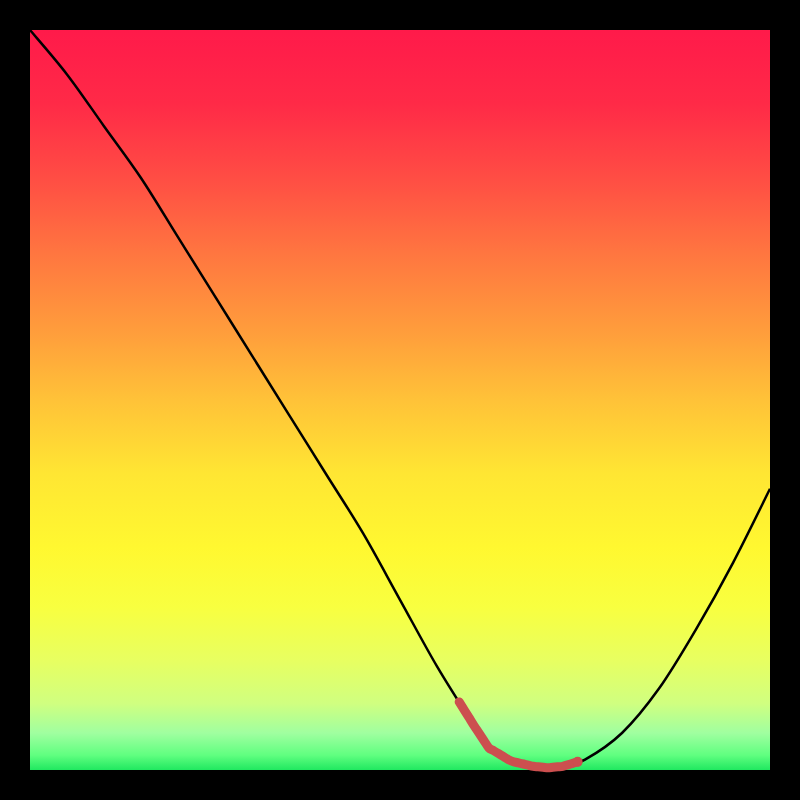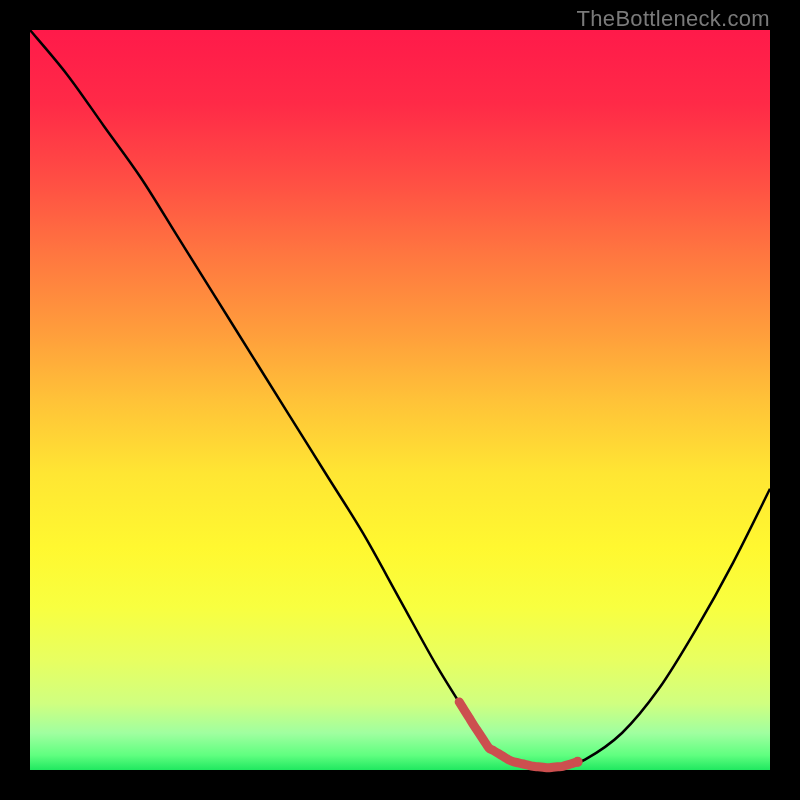--- a/index.html
+++ b/index.html
@@ -62,21 +62,20 @@
     stroke-linecap: round;
   }
   .endpoint-dot {
     fill: #cc4f4f;
   }
 </style>
 </head>
 <body>
 
 <div class="chart-container">
-  <div class="watermark">TheBottleneck.com</div>
   <div class="plot-area">
     <svg class="curve" viewBox="0 0 740 740">
       <path id="main-curve" class="curve-path" d="M 0 0 C 6.166666666666667 7.4000000000000155, 24.666666666666664 28.36666666666675, 37 44.40000000000009 C 49.333333333333336 60.43333333333344, 61.666666666666664 78.9333333333334, 74 96.20000000000005 C 86.33333333333333 113.4666666666667, 98.66666666666667 129.5, 111 148 C 123.33333333333333 166.5, 135.66666666666666 187.46666666666673, 148 207.20000000000005 C 160.33333333333334 226.93333333333337, 172.66666666666666 246.66666666666666, 185 266.4 C 197.33333333333334 286.1333333333333, 209.66666666666666 305.8666666666666, 222 325.59999999999997 C 234.33333333333334 345.3333333333333, 246.66666666666666 365.06666666666666, 259 384.8 C 271.3333333333333 404.53333333333336, 283.6666666666667 424.26666666666665, 296 444 C 308.3333333333333 463.73333333333335, 320.6666666666667 482.23333333333335, 333 503.2 C 345.3333333333333 524.1666666666666, 357.66666666666663 547.5999999999999, 370 569.8 C 382.33333333333337 592, 394.66666666666674 615.4333333333333, 407.00000000000006 636.4 C 419.33333333333337 657.3666666666667, 435.3666666666667 682.0333333333333, 444 695.6 C 452.6333333333333 709.1666666666667, 452.6333333333333 711.88, 458.8 717.8 C 464.9666666666667 723.7199999999999, 473.6 728.0366666666666, 481 731.12 C 488.4 734.2033333333334, 497.03333333333336 735.1899999999999, 503.20000000000005 736.3 C 509.36666666666673 737.41, 513.0666666666667 737.78, 518 737.78 C 522.9333333333333 737.78, 526.6333333333333 737.6566666666666, 532.8 736.3 C 538.9666666666666 734.9433333333333, 545.1333333333333 735.1899999999999, 555 729.64 C 564.8666666666667 724.09, 579.6666666666666 714.84, 592 703 C 604.3333333333334 691.16, 616.6666666666666 675.8666666666667, 629 658.6 C 641.3333333333334 641.3333333333334, 653.6666666666666 620.3666666666667, 666 599.4 C 678.3333333333334 578.4333333333333, 690.6666666666666 556.2333333333332, 703 532.8 C 715.3333333333334 509.3666666666666, 733.8333333333334 471.1333333333333, 740 458.8"></path>
       <path id="highlight-curve" class="highlight-path" d="M 429.2 671.92 C 430.02222222222224 673.2355555555555, 432.4888888888889 677.1822222222222, 434.1333333333333 679.8133333333333 C 435.77777777777777 682.4444444444443, 437.4222222222223 685.0755555555556, 439.0666666666667 687.7066666666667 C 440.71111111111117 690.3377777777778, 442.35555555555555 693.0511111111111, 444 695.6 C 445.64444444444445 698.1488888888889, 447.2888888888889 700.5333333333333, 448.93333333333334 703 C 450.5777777777778 705.4666666666667, 452.2222222222223 707.9333333333333, 453.86666666666673 710.4 C 455.5111111111112 712.8666666666667, 457.15555555555557 716.0733333333333, 458.8 717.8 C 460.44444444444446 719.5266666666666, 462.08888888888885 719.7733333333333, 463.7333333333333 720.76 C 465.37777777777774 721.7466666666667, 467.0222222222222 722.7333333333333, 468.66666666666663 723.72 C 470.3111111111111 724.7066666666667, 471.9555555555556 725.6933333333333, 473.6 726.68 C 475.24444444444447 727.6666666666666, 476.8888888888889 728.804074074074, 478.53333333333336 729.64 C 480.1777777777778 730.4759259259259, 481.8222222222222 731.161111111111, 483.46666666666664 731.6955555555555 C 485.1111111111111 732.23, 486.7555555555556 732.462962962963, 488.40000000000003 732.8466666666667 C 490.0444444444445 733.2303703703703, 491.6888888888889 733.6140740740741, 493.33333333333337 733.9977777777777 C 494.9777777777778 734.3814814814814, 496.6222222222222 734.7651851851851, 498.26666666666665 735.1488888888889 C 499.9111111111111 735.5325925925927, 501.5555555555556 736.0259259259259, 503.20000000000005 736.3 C 504.8444444444445 736.574074074074, 506.48888888888894 736.6288888888888, 508.1333333333334 736.7933333333333 C 509.7777777777778 736.9577777777778, 511.42222222222216 737.1222222222221, 513.0666666666666 737.2866666666666 C 514.711111111111 737.4511111111111, 516.3555555555556 737.78, 518 737.78 C 519.6444444444444 737.78, 521.2888888888889 737.4511111111111, 522.9333333333333 737.2866666666666 C 524.5777777777777 737.1222222222221, 526.2222222222222 736.9577777777778, 527.8666666666666 736.7933333333333 C 529.511111111111 736.6288888888888, 531.1555555555555 736.6288888888888, 532.8 736.3 C 534.4444444444445 735.9711111111111, 536.088888888889 735.3133333333333, 537.7333333333333 734.8199999999999 C 539.3777777777777 734.3266666666666, 541.0222222222221 733.8333333333334, 542.6666666666666 733.34 C 544.3111111111111 732.8466666666667, 546.7777777777778 732.1066666666667, 547.6 731.86"></path>
       <circle id="highlight-end-dot" class="endpoint-dot" r="5" cx="547.6" cy="731.86"></circle>
     </svg>
   </div>
 </div>
 
 </body></html>

